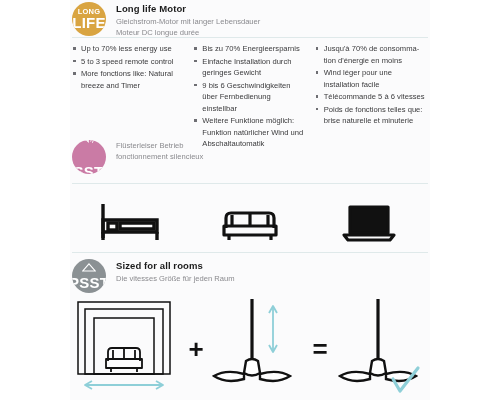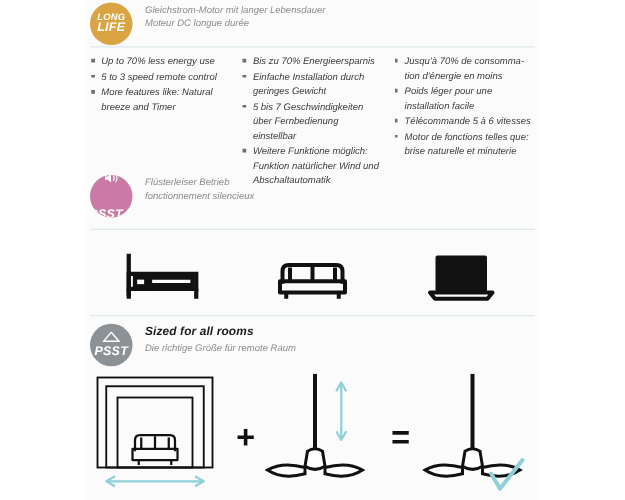--- a/index.html
+++ b/index.html
@@ -8,34 +8,34 @@
     background:#ffffff;
     font-family:"Liberation Sans", sans-serif;
     overflow:hidden;
     position:relative;
   }
   .page{
     position:absolute;left:0;top:0;width:500px;height:400px;
     background:linear-gradient(to right,#ffffff 0%,#ffffff 14%,#fbfbfc 14%,#fbfbfc 86%,#ffffff 86%,#ffffff 100%);
   }
   .content{
-    position:absolute;left:72px;top:0;width:356px;height:312px;font-style:italic;
+    position:absolute;left:72px;top:0;width:356px;height:312px;
   }
 
   
   .feat{ display:flex; align-items:flex-start; }
   .badge{
     width:34px;height:34px;border-radius:50%;
     flex:0 0 34px;
     display:flex;flex-direction:column;align-items:center;justify-content:center;
     color:#ffffff;line-height:1;
     overflow:hidden;
   }
   .badge .b1{font-size:7.5px;font-weight:bold;letter-spacing:.2px;}
-  .badge .b2{font-size:10px;font-weight:bold;letter-spacing:.2px;}
+  .badge .b2{font-size:15px;font-weight:bold;letter-spacing:.2px;}
   .badge .bicon{font-size:9px;}
   .feat-txt{ margin-left:10px; padding-top:1px; }
   .feat-title{
     font-size:9.5px;font-weight:bold;color:#1c1c1c;
     letter-spacing:.1px;margin-bottom:3px;
   }
   .feat-sub{
     font-size:7.6px;color:#8a8a8e;line-height:1.42;
   }
 
@@ -75,52 +75,53 @@
 
 <div class="page">
   <div class="content">
 
     <div class="feat" style="position:absolute;left:0;top:2px;width:356px;">
       <div class="badge" style="background:#d9a441;">
         <span class="b1">LONG</span>
         <span class="b2">LIFE</span>
       </div>
       <div class="feat-txt">
+        <div class="feat-title">Long life Motor</div>
         <div class="feat-sub">Gleichstrom-Motor mit langer Lebensdauer</div>
         <div class="feat-sub">Moteur DC longue durée</div>
       </div>
     </div>
 
     <div class="divider" style="position:absolute;left:0;top:37px;"></div>
 
     <div class="cols" style="position:absolute;left:0;top:43px;width:356px;">
 
       <div class="col">
         <ul>
           <li>Up to 70% less energy use</li>
           <li>5 to 3 speed remote control</li>
-          <li>More features like: Natural breeze and Timer</li>
+          <li>More fonctions like: Natural breeze and Timer</li>
         </ul>
       </div>
 
       <div class="col">
         <ul>
           <li>Bis zu 70% Energieersparnis</li>
           <li>Einfache Installation durch geringes Gewicht</li>
-          <li>5 bis 7 Geschwindigkeiten über Fernbedienung einstellbar</li>
+          <li>9 bis 6 Geschwindigkeiten über Fernbedienung einstellbar</li>
           <li>Weitere Funktione möglich: Funktion natürlicher Wind und Abschaltautomatik</li>
         </ul>
       </div>
 
       <div class="col" style="padding-right:0;">
         <ul>
           <li>Jusqu'à 70% de consomma-tion d'énergie en moins</li>
-          <li>Poids léger pour une installation facile</li>
+          <li>Wind léger pour une installation facile</li>
           <li>Télécommande 5 à 6 vitesses</li>
-          <li>Motor de fonctions telles que: brise naturelle et minuterie</li>
+          <li>Poids de fonctions telles que: brise naturelle et minuterie</li>
         </ul>
       </div>
     </div>
 
     <div class="feat" style="position:absolute;left:0;top:140px;width:356px;">
       <div class="badge" style="background:#ca7ba5;">
         <span class="bicon">
           <svg width="13" height="9" viewBox="0 0 13 9" aria-hidden="true">
             <path d="M1 3.2 L3.4 3.2 L5.8 1 L5.8 8 L3.4 5.8 L1 5.8 Z" fill="#ffffff"></path>
             <path d="M7.6 2.4 Q9.2 4.5 7.6 6.6" stroke="#ffffff" stroke-width="0.9" fill="none"></path>
@@ -184,21 +185,21 @@
       <div class="badge" style="background:#8b9194;">
         <span class="bicon">
           <svg width="14" height="9" viewBox="0 0 14 9" aria-hidden="true">
             <path d="M7 0.8 L13.2 8 L0.8 8 Z" fill="none" stroke="#ffffff" stroke-width="1.1"></path>
           </svg>
         </span>
         <span class="b2" style="margin-top:1px;">PSST</span>
       </div>
       <div class="feat-txt">
         <div class="feat-title">Sized for all rooms</div>
-        <div class="feat-sub">Die richtige Größe für remote Raum</div>
+        <div class="feat-sub">Die vitesses Größe für jeden Raum</div>
       </div>
     </div>
 
     <div class="eqrow" style="position:absolute;left:-4px;top:300px;width:364px;height:98px;">
 
       <div style="width:112px;">
         <span>
           <svg width="112" height="96" viewBox="0 0 112 96" aria-hidden="true">
             <g fill="none" stroke="#111111" stroke-width="1.5">
               <rect x="10" y="3" width="92" height="72"></rect>

